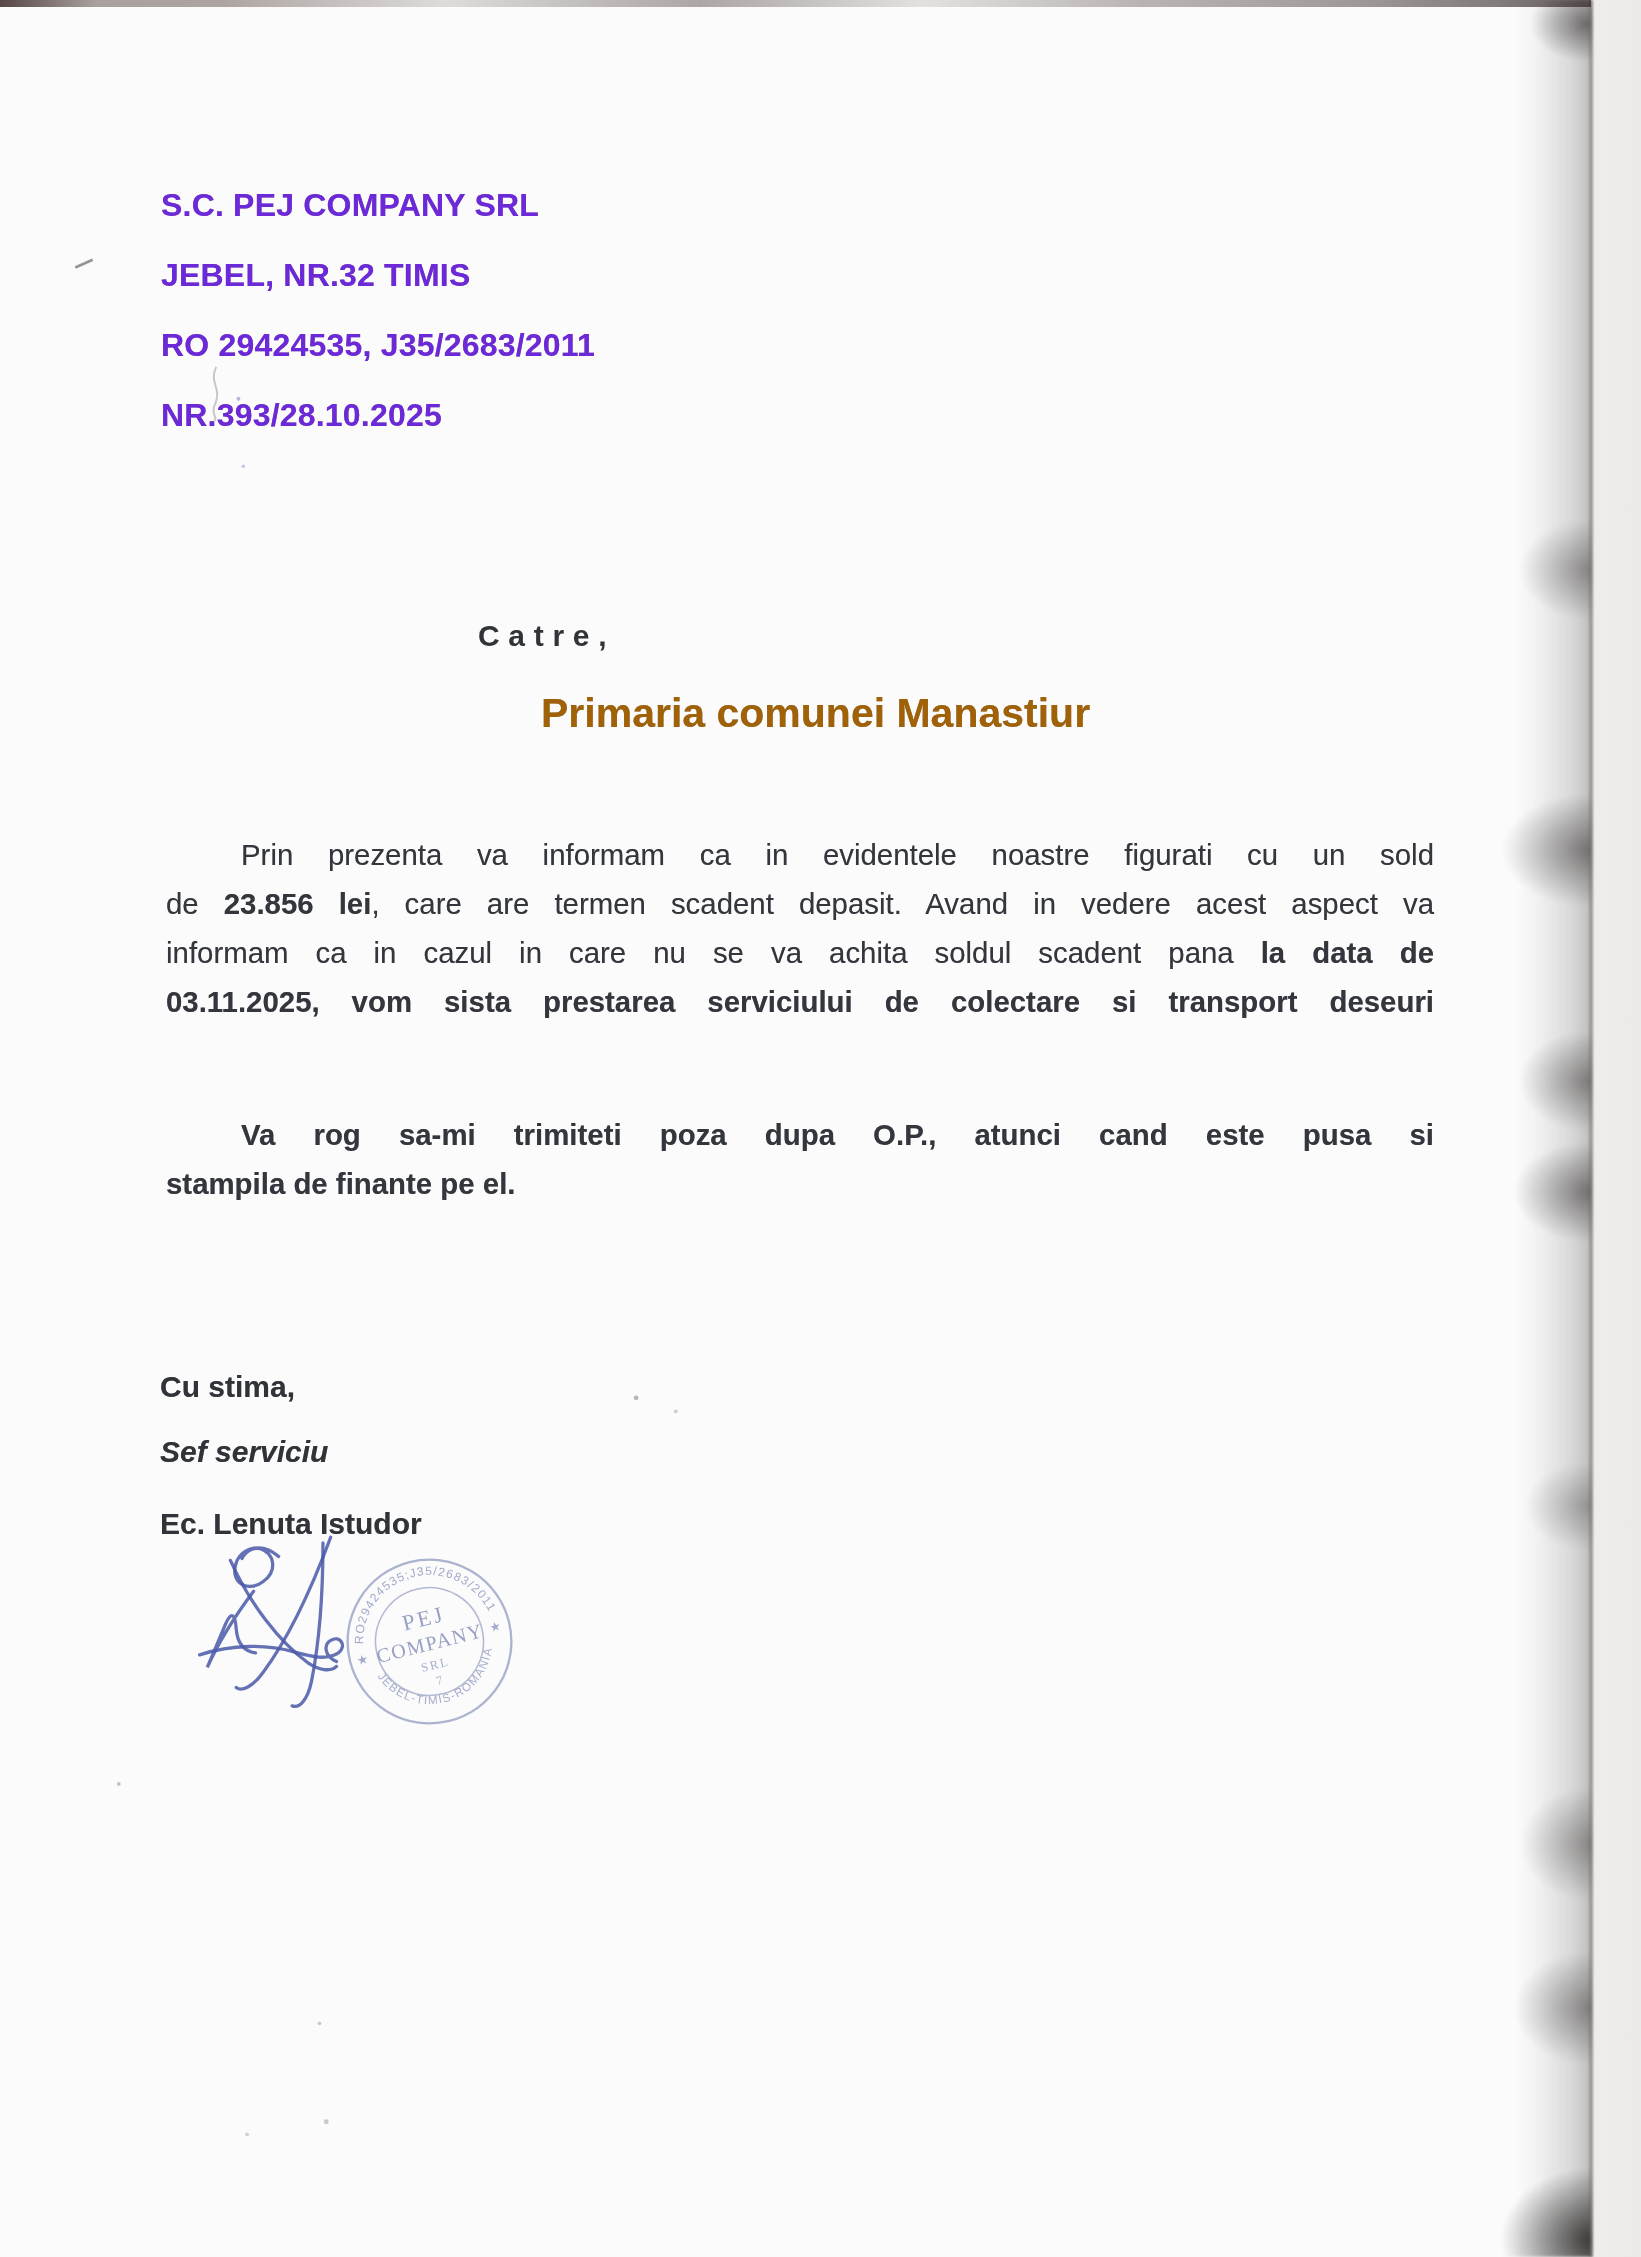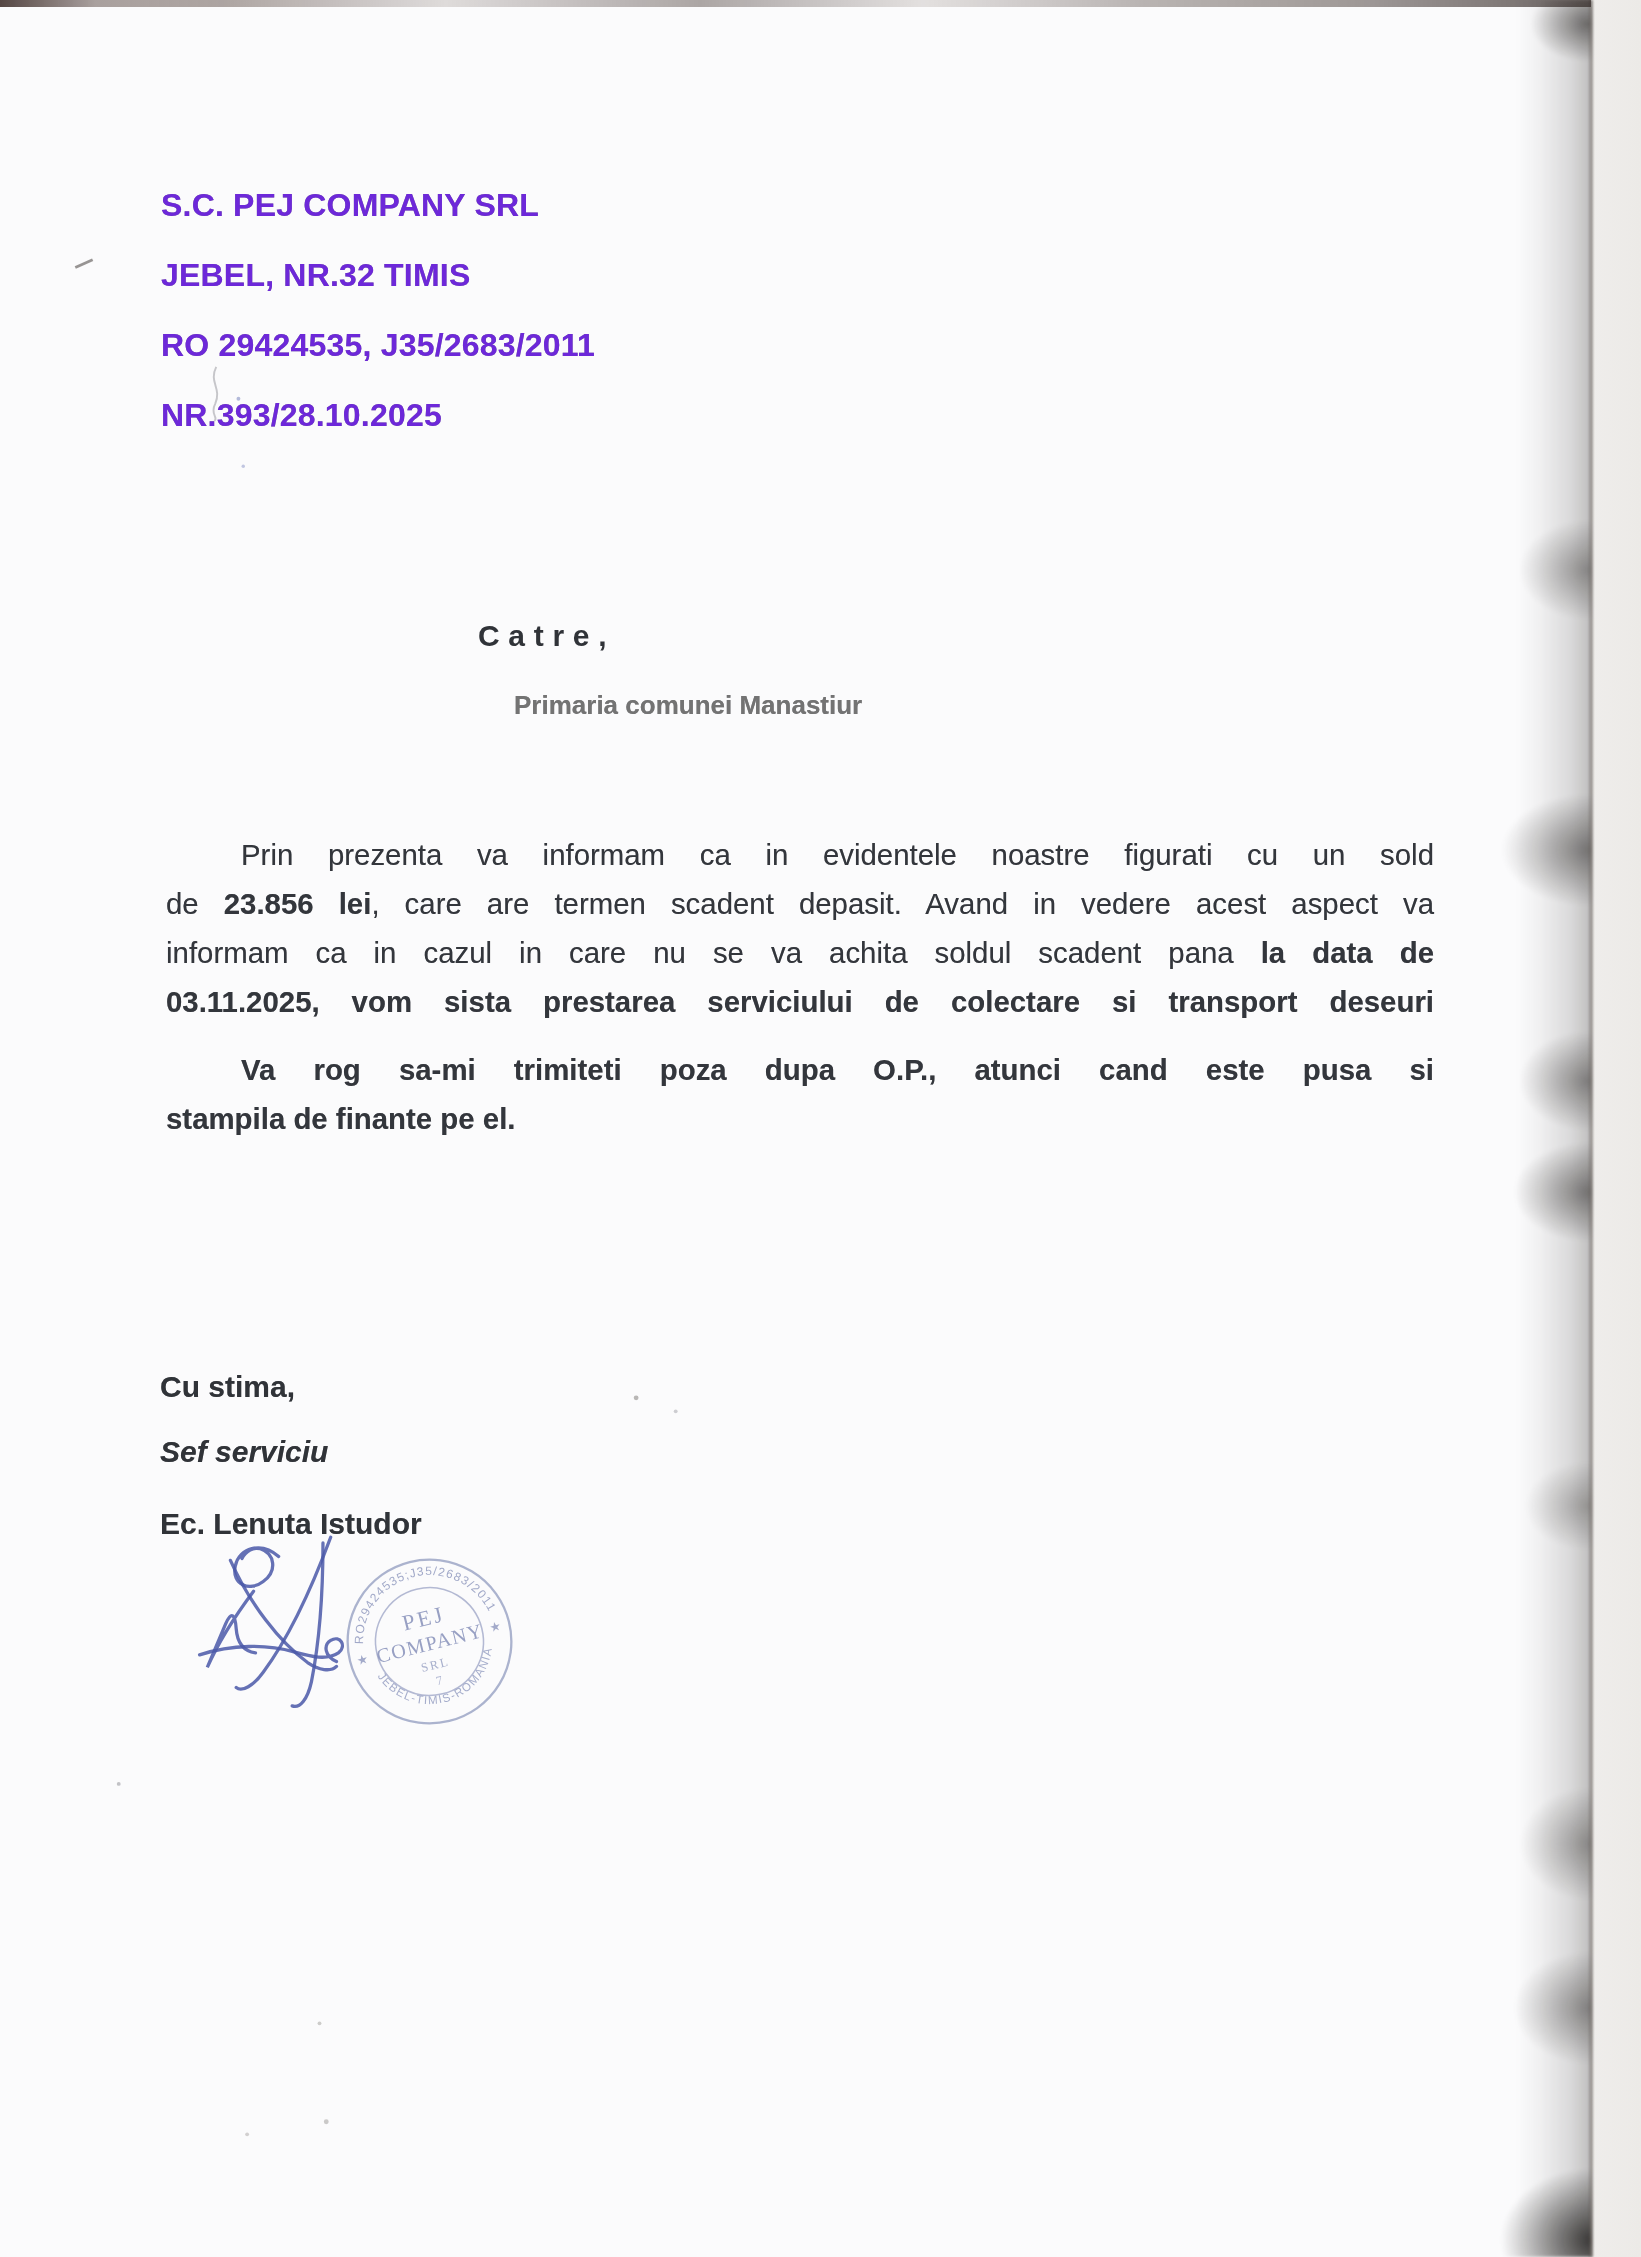--- a/index.html
+++ b/index.html
@@ -48,31 +48,31 @@
     position:absolute;left:161px;top:170px;
     font-size:32px;font-weight:bold;line-height:70px;
     color:#6d28d9;letter-spacing:0.2px;
     text-shadow:0 0 0.6px rgba(47,50,55,0.55);
   }
   .salutation{
     position:absolute;left:478px;top:619px;
     font-size:30px;font-weight:bold;letter-spacing:8.7px;color:#303338;
   }
   .recipient-name{
-    position:absolute;left:514px;top:690px;
-    font-size:26px;font-weight:bold;color:#737373;
+    position:absolute;left:541px;top:690px;
+    font-size:41px;font-weight:bold;color:#a16207;
     text-shadow:0 0 0.6px rgba(47,50,55,0.5);
   }
   .para{
     position:absolute;left:166px;width:1268px;
     font-size:29.4px;line-height:49px;color:#33363c;
     text-shadow:0 0 0.5px rgba(50,53,58,0.45);
   }
   .p1{top:830px;}
-  .p2{top:1045px;}
+  .p2{top:1110px;}
   .line.justify{text-align:justify;text-align-last:justify;}
   .line.indent{padding-left:75px;}
   .b{font-weight:bold;}
   .close-line{
     position:absolute;left:160px;
     font-size:30px;font-weight:bold;color:#303338;
     text-shadow:0 0 0.6px rgba(47,50,55,0.5);
   }
   .regards{top:1370px;} .svc-title{top:1435px;font-style:italic;} .signer{top:1507px;}
   .sig-svg{position:absolute;left:126px;top:1516px;width:232px;height:241px;}

